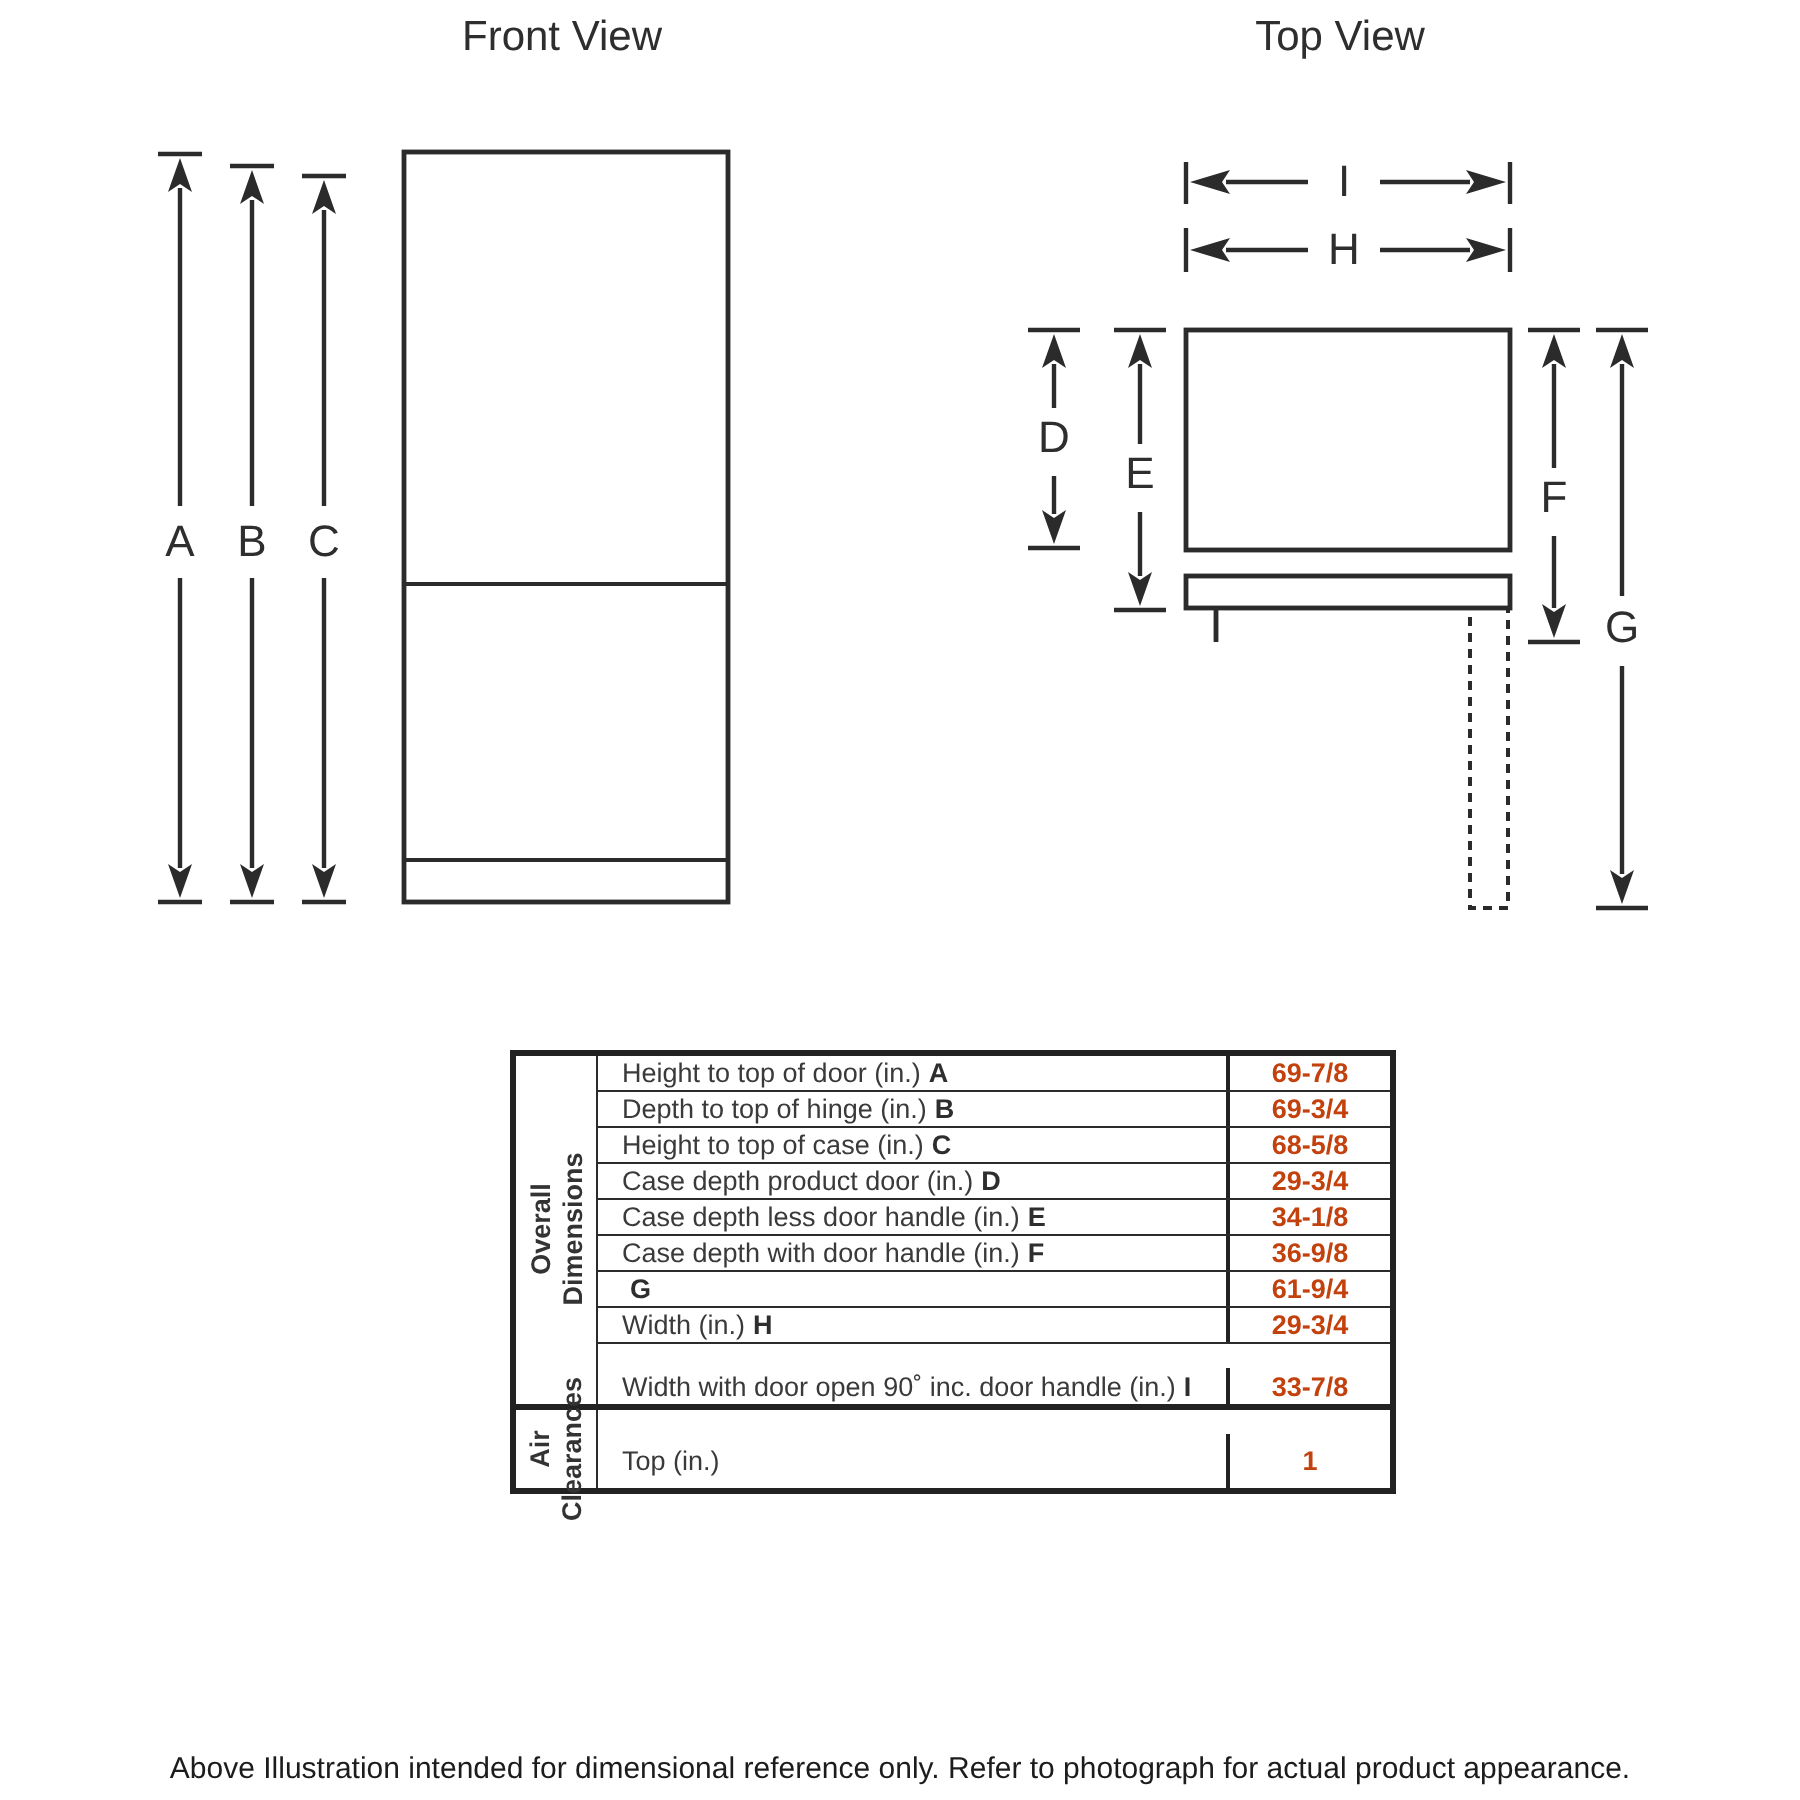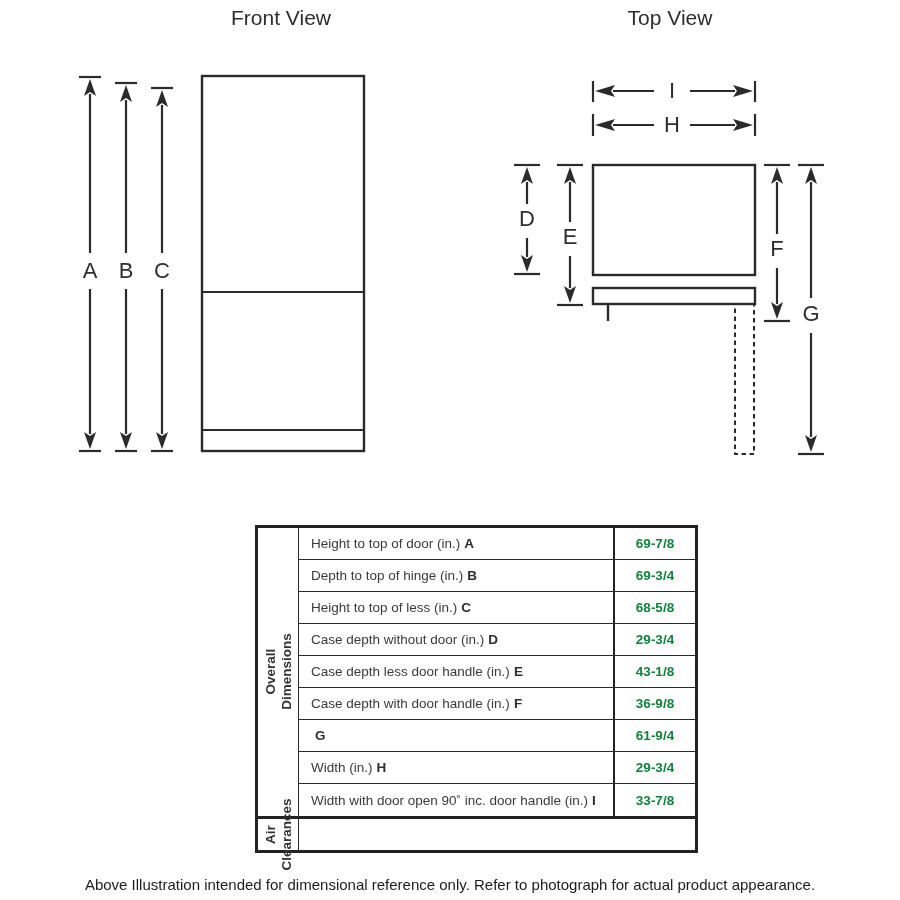--- a/index.html
+++ b/index.html
@@ -44,46 +44,46 @@
     font-size: 13.5px;
     line-height: 1.15;
     text-align: center;
     white-space: nowrap;
     color: #333333;
   }
   .vtext span { display: block; }
   .rows { flex: 1; min-width: 0; }
   .trow {
     display: flex;
-    height: 32px;
+    height: 18px;
     box-sizing: border-box;
     border-bottom: 1.5px solid #2b2b2b;
   }
   .sec-air .trow { height: 27.3px; }
-  .trow:last-child { border-bottom: none; }
+  .trow:last-child { border-bottom: none; margin-top: 12px; }
   .tlabel {
     flex: 1;
     display: flex;
     align-items: center;
     padding-left: 12px;
     font-size: 13.5px;
     white-space: nowrap;
     overflow: hidden;
   }
   .tkey { margin-left: 4px; font-weight: bold; color: #2e2e2e; }
   .tvalue {
     width: 82px;
     box-sizing: border-box;
     border-left: 2.5px solid #222222;
     display: flex;
     align-items: center;
     justify-content: center;
     font-weight: bold;
     font-size: 13.5px;
-    color: #15803d;
+    color: #c2410c;
   }
   
   .caption {
     position: absolute;
     left: 0;
     top: 876px;
     width: 900px;
     text-align: center;
     font-size: 15px;
     color: #1c1c1c;
@@ -224,38 +224,38 @@
         </div>
         <div class="trow">
           <div class="tlabel">
               <span>Depth to top of hinge (in.)</span>
               <b class="tkey">B</b>
             </div>
           <div class="tvalue">69-3/4</div>
         </div>
         <div class="trow">
           <div class="tlabel">
-              <span>Height to top of less (in.)</span>
+              <span>Height to top of case (in.)</span>
               <b class="tkey">C</b>
             </div>
           <div class="tvalue">68-5/8</div>
         </div>
         <div class="trow">
           <div class="tlabel">
-              <span>Case depth without door (in.)</span>
+              <span>Case depth product door (in.)</span>
               <b class="tkey">D</b>
             </div>
           <div class="tvalue">29-3/4</div>
         </div>
         <div class="trow">
           <div class="tlabel">
               <span>Case depth less door handle (in.)</span>
               <b class="tkey">E</b>
             </div>
-          <div class="tvalue">43-1/8</div>
+          <div class="tvalue">34-1/8</div>
         </div>
         <div class="trow">
           <div class="tlabel">
               <span>Case depth with door handle (in.)</span>
               <b class="tkey">F</b>
             </div>
           <div class="tvalue">36-9/8</div>
         </div>
         <div class="trow">
           <div class="tlabel">
@@ -281,20 +281,26 @@
     </div>
 
     <div class="tsection sec-air">
       <div class="vhead">
         <div class="vtext">
           <span>Air</span>
           <span>Clearances</span>
         </div>
       </div>
       <div class="rows">
+        <div class="trow">
+          <div class="tlabel">
+              <span>Top (in.)</span>
+            </div>
+          <div class="tvalue">1</div>
+        </div>
       </div>
     </div>
 
   </div>
 
   <div class="caption">Above Illustration intended for dimensional reference only. Refer to photograph for actual product appearance.</div>
 
 </div>
 
 </body></html>

